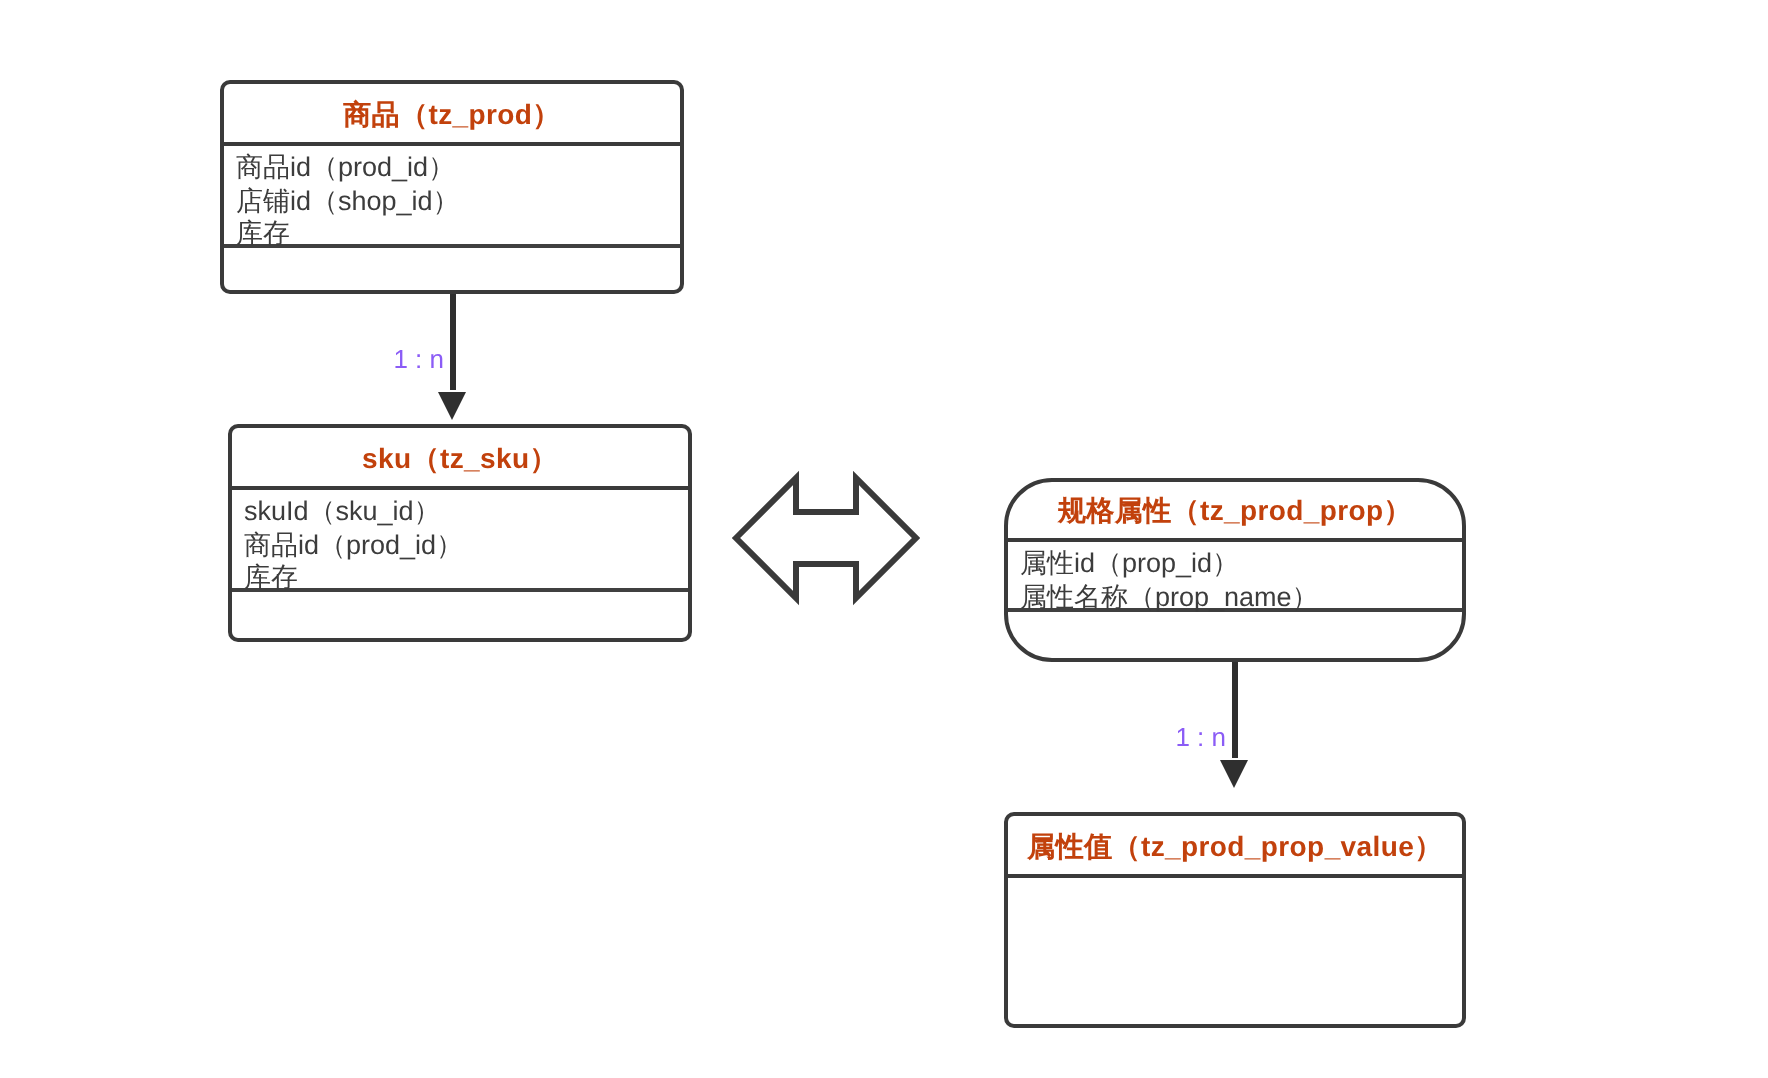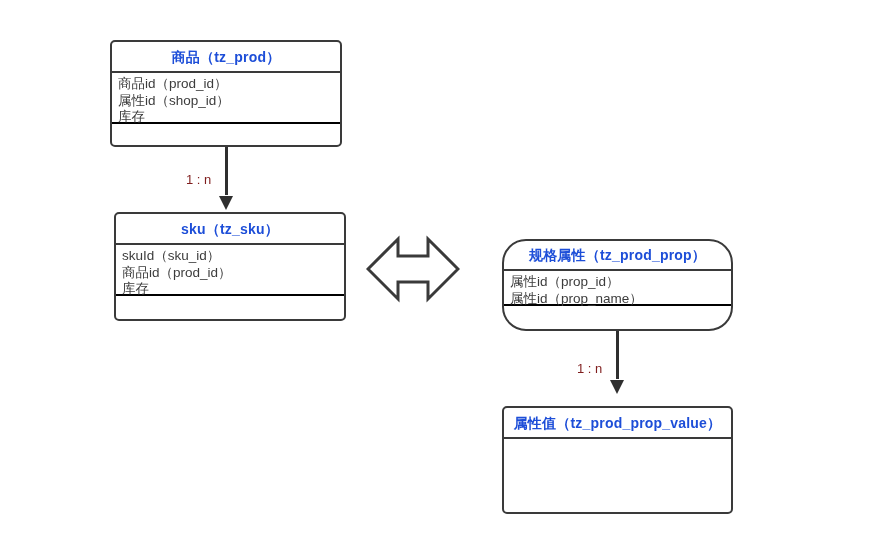--- a/index.html
+++ b/index.html
@@ -33,31 +33,31 @@
     border-radius: 5px;
     overflow: hidden;
   }
   .entity-title {
     box-sizing: border-box;
     width: 100%;
     text-align: right;
     font-weight: bold;
     font-size: 14px;
     line-height: 1;
-    color: #1d4ed8;
+    color: #c2410c;
     border-bottom: 2px solid #3a3a3a;
     display: flex;
     align-items: center;
     justify-content: center;
     letter-spacing: 0.2px;
   }
   .entity-fields {
     box-sizing: border-box;
     width: 100%;
-    border-bottom: 2px solid #000000;
+    border-bottom: 2px solid #404040;
     padding: 3px 0 4px 6px;
   }
   .entity-field {
     font-size: 13.5px;
     line-height: 16.5px;
     color: #3c3c3c;
     white-space: nowrap;
   }
   .entity-footer {
     box-sizing: border-box;
@@ -97,22 +97,23 @@
     width: 0;
     height: 0;
     border-left: 7px solid transparent;
     border-right: 7px solid transparent;
     border-top: 14px solid #2f2f2f;
   }
   .connector-label {
     position: absolute;
     font-size: 13px;
     line-height: 15px;
-    color: #7f1d1d;
+    color: #8b5cf6;
     white-space: nowrap;
+    text-align: right;
   }
 
   
   #conn-prod-sku .connector-line  { left: 225px; top: 147px;  height: 48px; }
   #conn-prod-sku .connector-head  { left: 219px; top: 196px; }
   #conn-prod-sku .connector-label { left: 186px; top: 172px; width: 36px; }
 
   
   #conn-prop-value .connector-line  { left: 616px; top: 331px;  height: 48px; }
   #conn-prop-value .connector-head  { left: 610px; top: 380px; }
@@ -130,41 +131,41 @@
 </style>
 </head>
 <body>
 
 <div id="canvas">
 
   <div class="entity" id="box-tz-prod">
     <div class="entity-title">商品（tz_prod）</div>
     <div class="entity-fields">
       <div class="entity-field">商品id（prod_id）</div>
-      <div class="entity-field">属性id（shop_id）</div>
+      <div class="entity-field">店铺id（shop_id）</div>
       <div class="entity-field">库存</div>
     </div>
     <div class="entity-footer"></div>
   </div>
 
   <div class="entity" id="box-tz-sku">
     <div class="entity-title">sku（tz_sku）</div>
     <div class="entity-fields">
       <div class="entity-field">skuId（sku_id）</div>
       <div class="entity-field">商品id（prod_id）</div>
       <div class="entity-field">库存</div>
     </div>
     <div class="entity-footer"></div>
   </div>
 
   <div class="entity" id="box-tz-prod-prop">
     <div class="entity-title">规格属性（tz_prod_prop）</div>
     <div class="entity-fields">
       <div class="entity-field">属性id（prop_id）</div>
-      <div class="entity-field">属性id（prop_name）</div>
+      <div class="entity-field">属性名称（prop_name）</div>
     </div>
     <div class="entity-footer"></div>
   </div>
 
   <div class="entity" id="box-tz-prod-prop-value">
     <div class="entity-title">属性值（tz_prod_prop_value）</div>
     <div class="entity-footer"></div>
   </div>
 
   <div class="connector" id="conn-prod-sku">

